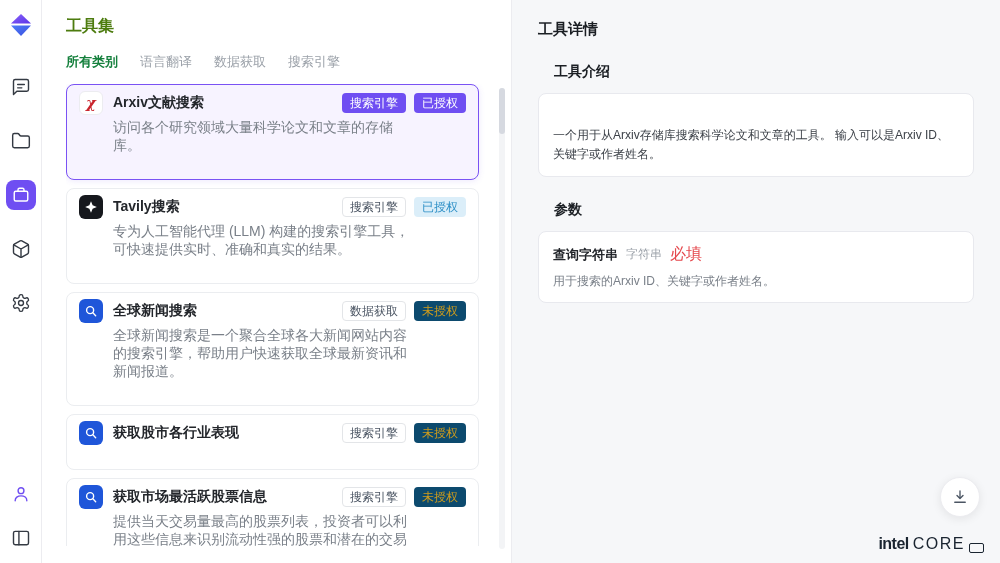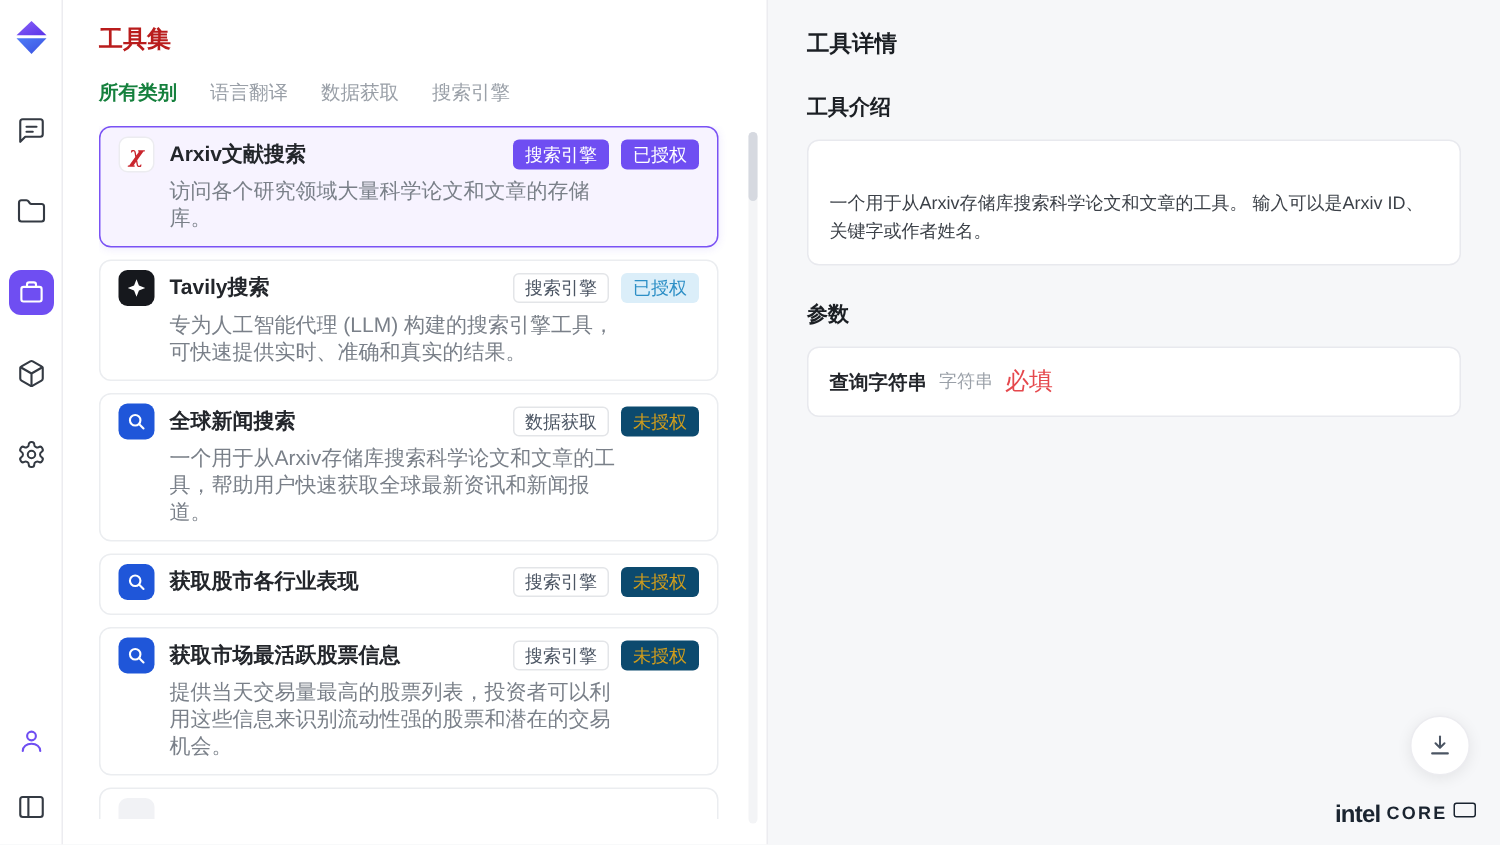--- a/index.html
+++ b/index.html
@@ -27,32 +27,32 @@
   }
   .rail-btn.active { background:#6F4EF2; color:#ffffff; }
   .rail-bottom { margin-top:auto; display:flex; flex-direction:column; align-items:center; gap:14px; }
   .rail-btn.user { color:#6F4EF2; }
 
   
   .list-panel {
     width:470px; flex:none; background:#ffffff; border-right:1px solid #ececf0;
     padding:16px 20px 0 24px; position:relative;
   }
-  .panel-title { font-size:16px; font-weight:700; color:#b91c1c; }
+  .panel-title { font-size:16px; font-weight:700; color:#4d7c0f; }
   .tabs { display:flex; gap:22px; margin-top:16px; }
   .tab {
     background:none; border:none; font-size:13px; color:#9aa0a8; cursor:pointer;
     font-family:inherit; padding:0;
   }
   .tab.active { color:#15803d; font-weight:700; }
   .list-body { margin-top:13px; height:462px; overflow:hidden; padding-right:12px; }
 
   .card {
     background:#ffffff; border:1px solid #ebedf0; border-radius:8px;
-    padding:5px 12px 8px; margin-bottom:8px; cursor:pointer;
+    padding:5px 12px 23px; margin-bottom:8px; cursor:pointer;
   }
   .card.selected {
     border:1.5px solid #7a52f4; background:#f7f3ff;
     box-shadow:0 1px 6px rgba(111,78,242,.12);
   }
   .card-head { display:flex; align-items:center; gap:10px; height:26px; }
   .cicon {
     width:24px; height:24px; border-radius:6px; flex:none;
     display:grid; place-items:center;
   }
@@ -75,45 +75,45 @@
 
   .scroll-track {
     position:absolute; right:6px; top:88px; bottom:14px; width:6px;
     background:#f3f4f6; border-radius:3px;
   }
   .scroll-thumb { width:6px; height:46px; background:#d6d9e0; border-radius:3px; }
 
   
   .detail-panel { flex:1; padding:20px 26px; }
   .detail-title { font-size:15px; font-weight:700; color:#1b1f24; }
-  .section-title { font-size:14px; font-weight:700; color:#1b1f24; margin:24px 0 12px; }
+  .section-title { font-size:14px; font-weight:700; color:#1b1f24; margin:24px 16px 12px; }
   .box {
     background:#ffffff; border:1px solid #e8e9ee; border-radius:8px;
     padding:12px 14px;
   }
   .intro-text { font-size:12px; color:#3c4148; line-height:1.6;margin-top:20px; }
   .param-head { display:flex; align-items:center; gap:8px; }
   .param-name { font-size:13px; font-weight:700; color:#23262b; }
   .param-type { font-size:12px; color:#9aa0a8; }
   .param-required { font-size:16px; color:#e5484d; }
   .param-desc { margin-top:8px; font-size:12px; color:#7a8089; }
 
   
   .fab {
     position:absolute; right:20px; bottom:46px; width:40px; height:40px;
     border-radius:50%; background:#ffffff; border:1px solid #ececf0;
     box-shadow:0 2px 10px rgba(0,0,0,.08); display:grid; place-items:center;
     color:#4b5563; cursor:pointer;
   }
   .intel-badge {
-    position:absolute; right:16px; bottom:10px; display:flex; align-items:flex-start;
+    position:absolute; right:16px; bottom:10px; display:flex; align-items:flex-end;
     gap:4px; color:#1a2430;
   }
   .intel-name { font-size:16px; font-weight:600; letter-spacing:-0.5px; }
-  .intel-core { font-size:12px; font-weight:700; letter-spacing:1.5px; }
+  .intel-core { font-size:16px; font-weight:400; letter-spacing:1.5px; }
   .intel-box { width:15px; height:10px; border:1px solid #1a2430; border-radius:2px; }
 
   svg { display:block; }
 </style>
 </head>
 <body>
 
 <div class="app">
 
   <aside class="rail">
@@ -241,21 +241,21 @@
               <circle cx="10.5" cy="10.5" r="6"></circle>
               <path d="M15.2 15.2 20 20"></path>
             </svg>
           </div>
           <h3 class="card-title">全球新闻搜索</h3>
           <div class="badges">
             <span class="badge outline">数据获取</span>
             <span class="badge auth-no">未授权</span>
           </div>
         </div>
-        <p class="card-desc">一个用于从Arxiv存储库搜索科学论文和文章的工具，帮助用户快速获取全球最新资讯和新闻报道。</p>
+        <p class="card-desc">全球新闻搜索是一个聚合全球各大新闻网站内容的搜索引擎，帮助用户快速获取全球最新资讯和新闻报道。</p>
       </article>
 
       <article class="card">
         <div class="card-head">
           <div class="cicon cicon-juhe">
             <svg width="14" height="14" viewBox="0 0 24 24" fill="none" stroke="#ffffff" stroke-width="2.4" stroke-linecap="round">
               <circle cx="10.5" cy="10.5" r="6"></circle>
               <path d="M15.2 15.2 20 20"></path>
             </svg>
           </div>
@@ -309,20 +309,21 @@
       <p class="intro-text">一个用于从Arxiv存储库搜索科学论文和文章的工具。 输入可以是Arxiv ID、关键字或作者姓名。</p>
     </div>
 
     <h3 class="section-title">参数</h3>
     <div class="box">
       <div class="param-head">
         <span class="param-name">查询字符串</span>
         <span class="param-type">字符串</span>
         <span class="param-required">必填</span>
       </div>
+      <p class="param-desc">用于搜索的Arxiv ID、关键字或作者姓名。</p>
     </div>
   </section>
 
 </div>
 
 <button class="fab">
   <span>
     <svg width="18" height="18" viewBox="0 0 24 24" fill="none" stroke="currentColor" stroke-width="1.8" stroke-linecap="round" stroke-linejoin="round">
       <path d="M12 4v9"></path>
       <path d="M8 10l4 4 4-4"></path>

